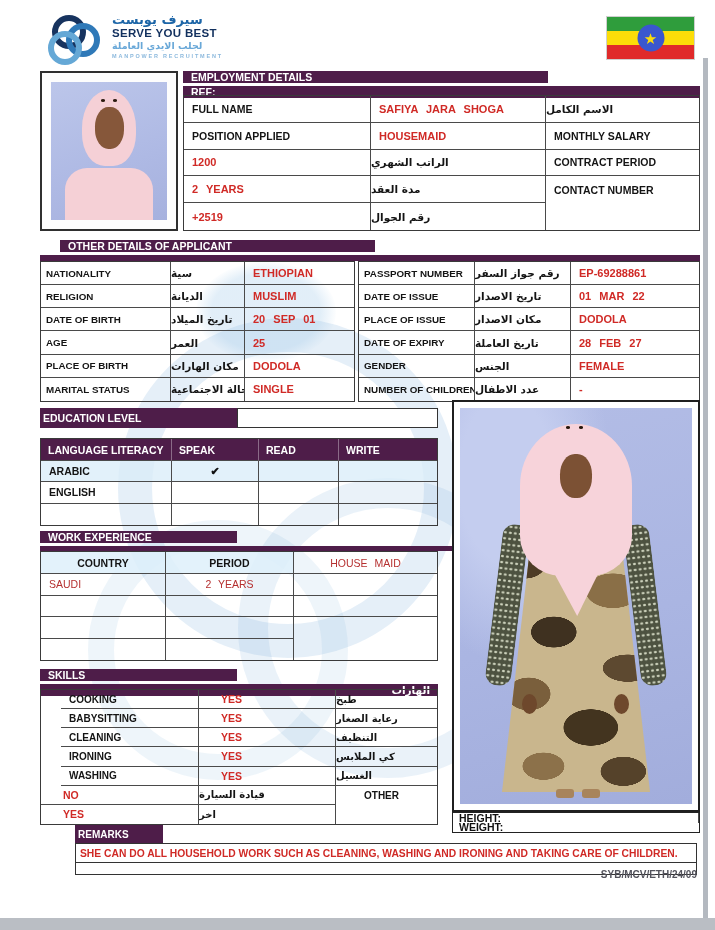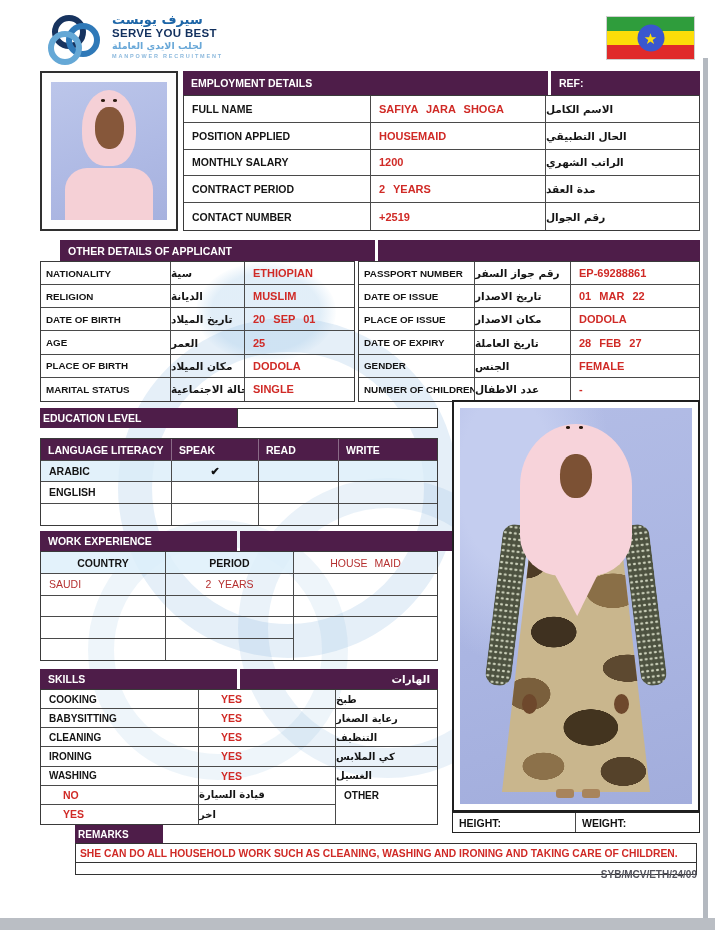--- a/index.html
+++ b/index.html
@@ -49,21 +49,21 @@
   .pp-img{position:absolute; left:9px; top:9px; width:116px; height:138px;
           background:linear-gradient(160deg,#bcc6ea 0%, #aeb9e4 60%, #a6b1de 100%); overflow:hidden;}
   .pp-body{position:absolute; left:14px; bottom:0; width:88px; height:52px; background:#f5d0d6; border-radius:22px 22px 0 0;}
   .pp-head{position:absolute; left:31px; top:8px; width:54px; height:76px; background:#f5d0d6; border-radius:50% 50% 42% 42%;}
   .pp-face{position:absolute; left:44px; top:25px; width:29px; height:42px; background:#86573a; border-radius:46%;}
   .pp-eye{position:absolute; top:17px; width:4px; height:2.5px; background:#2b1a10; border-radius:50%;}
 
   
   .band{position:absolute; background:var(--purple); color:#fff; font-weight:700; font-size:10.5px;
         display:flex; align-items:center; padding:0 3px; white-space:nowrap;}
-  .band-split{position:absolute; display:flex; gap:3px;}
+  .band-split{position:absolute; display:flex; gap:3px;flex-direction:column;}
   .band-cell{background:var(--purple); color:#fff; font-weight:700; font-size:10.5px;
         display:flex; align-items:center; padding:0 8px; white-space:nowrap;}
 
   
   .tbl{position:absolute; display:grid; border:1.5px solid var(--border-dark); background:transparent;}
   .c{border-right:1px solid var(--border-mid); border-bottom:1px solid var(--border-mid);
      display:flex; align-items:center; overflow:hidden; white-space:nowrap;}
   .lab{font-weight:700; font-size:10.5px; color:#141414; padding-left:8px;}
   .lab-s{font-weight:700; font-size:9.8px; color:#141414; padding-left:5px;}
   .val{font-weight:700; font-size:11px; color:var(--red); padding-left:8px; word-spacing:5px;}
@@ -98,21 +98,21 @@
   .wex{left:40px; top:551px; width:398px; height:110px; grid-template-columns:125px 128px 1fr; grid-template-rows:22px repeat(4,1fr);}
   .wex .c:nth-child(3n){border-right:none;}
   .wex .c:nth-last-child(-n+3){border-bottom:none;}
   .wex-hd{background:rgba(222,240,250,.85); color:#141414; font-weight:700; font-size:10.5px; justify-content:center;}
   .val-dk{font-weight:400; font-size:10.5px; color:#b53030; word-spacing:4px;}
 
   
   .skl{left:40px; top:689px; width:398px; height:136px; grid-template-columns:158px 137px 1fr; grid-template-rows:repeat(7,1fr);}
   .skl .c:nth-child(3n){border-right:none;}
   .skl .c:nth-last-child(-n+3){border-bottom:none;}
-  .skl .lab{font-size:10px;}
+  .skl .lab{font-size:10px;margin-left:20px;}
   .skl .val{padding-left:22px; font-size:10.5px;}
   .skl .ar{font-size:10px;}
 
   
   .photo-frame{position:absolute; left:452px; top:400px; width:248px; height:412px; background:#fff; border:2px solid #1f1f1f;}
   .photo-img{position:absolute; left:6px; top:6px; width:232px; height:396px; overflow:hidden;
        background:radial-gradient(ellipse at 20% 18%, #c4cdef 0 18%, transparent 40%),
                   linear-gradient(165deg,#b3bde6 0%, #aab5e2 55%, #a2addc 100%);}
   .arm{position:absolute; width:26px; height:162px; background-color:#4d5240;
        background-image:radial-gradient(circle, #cfd4be 0 1px, transparent 1.6px); background-size:5px 6px;
@@ -138,21 +138,21 @@
   .fb-face{position:absolute; left:100px; top:46px; width:32px; height:44px; background:#7c5134; border-radius:46%;}
   .fb-eye{position:absolute; top:18px; width:4px; height:2.5px; background:#241409; border-radius:50%;}
   .hand{position:absolute; width:15px; height:20px; background:#6e482c; border-radius:50%;}
   .hand-l{left:62px; top:286px;}
   .hand-r{left:154px; top:286px;}
   .foot{position:absolute; bottom:6px; width:18px; height:9px; background:#a8845c; border-radius:3px;}
   .foot-l{left:96px;} .foot-r{left:122px;}
 
   
   .hw{position:absolute; left:452px; top:812px; width:248px; height:21px; display:grid;
-      grid-template-columns:1fr 1fr; border:1.5px solid #222; background:#fff;}
+      grid-template-columns:1fr; border:1.5px solid #222; background:#fff;}
   .hw .c{border-bottom:none; font-weight:700; font-size:10.5px; color:#111; padding-left:6px;}
   .hw .c:last-child{border-right:none;}
 
   
   .rm-box{position:absolute; left:75px; top:843px; width:622px; height:32px; border:1.2px solid #333; background:transparent;}
   .rm-text{height:19px; border-bottom:1px solid #333; display:flex; align-items:center; padding-left:4px;
       font-weight:700; font-size:10.3px; color:#d02a26; white-space:nowrap;}
   .footer-ref{position:absolute; right:18px; top:869px; font-weight:700; font-size:10px; color:#53535c; z-index:5;}
 </style>
 </head>
@@ -199,21 +199,20 @@
     <div class="band-cell" style="width:365px;">EMPLOYMENT DETAILS</div>
     <div class="band-cell" style="flex:1;">REF:</div>
   </div>
 
   <div class="tbl emp-body">
     <div class="c lab">FULL NAME</div>
     <div class="c val">SAFIYA JARA SHOGA</div>
     <div class="c ar">الاسم الكامل</div>
     <div class="c lab">POSITION APPLIED</div>
     <div class="c val">HOUSEMAID</div>
-    <div class="c ar">الحال التطبيقي</div>
     <div class="c lab">MONTHLY SALARY</div>
     <div class="c val">1200</div>
     <div class="c ar">الراتب الشهري</div>
     <div class="c lab">CONTRACT PERIOD</div>
     <div class="c val">2 YEARS</div>
     <div class="c ar">مدة العقد</div>
     <div class="c lab">CONTACT NUMBER</div>
     <div class="c val">+2519</div>
     <div class="c ar">رقم الجوال</div>
   </div>
@@ -230,21 +229,21 @@
     <div class="c lab-s">RELIGION</div>
     <div class="c ar">الديانة</div>
     <div class="c val">MUSLIM</div>
     <div class="c lab-s">DATE OF BIRTH</div>
     <div class="c ar">تاريخ الميلاد</div>
     <div class="c val">20 SEP 01</div>
     <div class="c lab-s">AGE</div>
     <div class="c ar">العمر</div>
     <div class="c val">25</div>
     <div class="c lab-s">PLACE OF BIRTH</div>
-    <div class="c ar">مكان الميلاد</div>
+    <div class="c ar">مكان الهارات</div>
     <div class="c val">DODOLA</div>
     <div class="c lab-s">MARITAL STATUS</div>
     <div class="c ar">الحالة الاجتماعية</div>
     <div class="c val">SINGLE</div>
   </div>
 
   <div class="tbl od-right">
     <div class="c lab-s">PASSPORT NUMBER</div>
     <div class="c ar">رقم جواز السفر</div>
     <div class="c val">EP-69288861</div>

